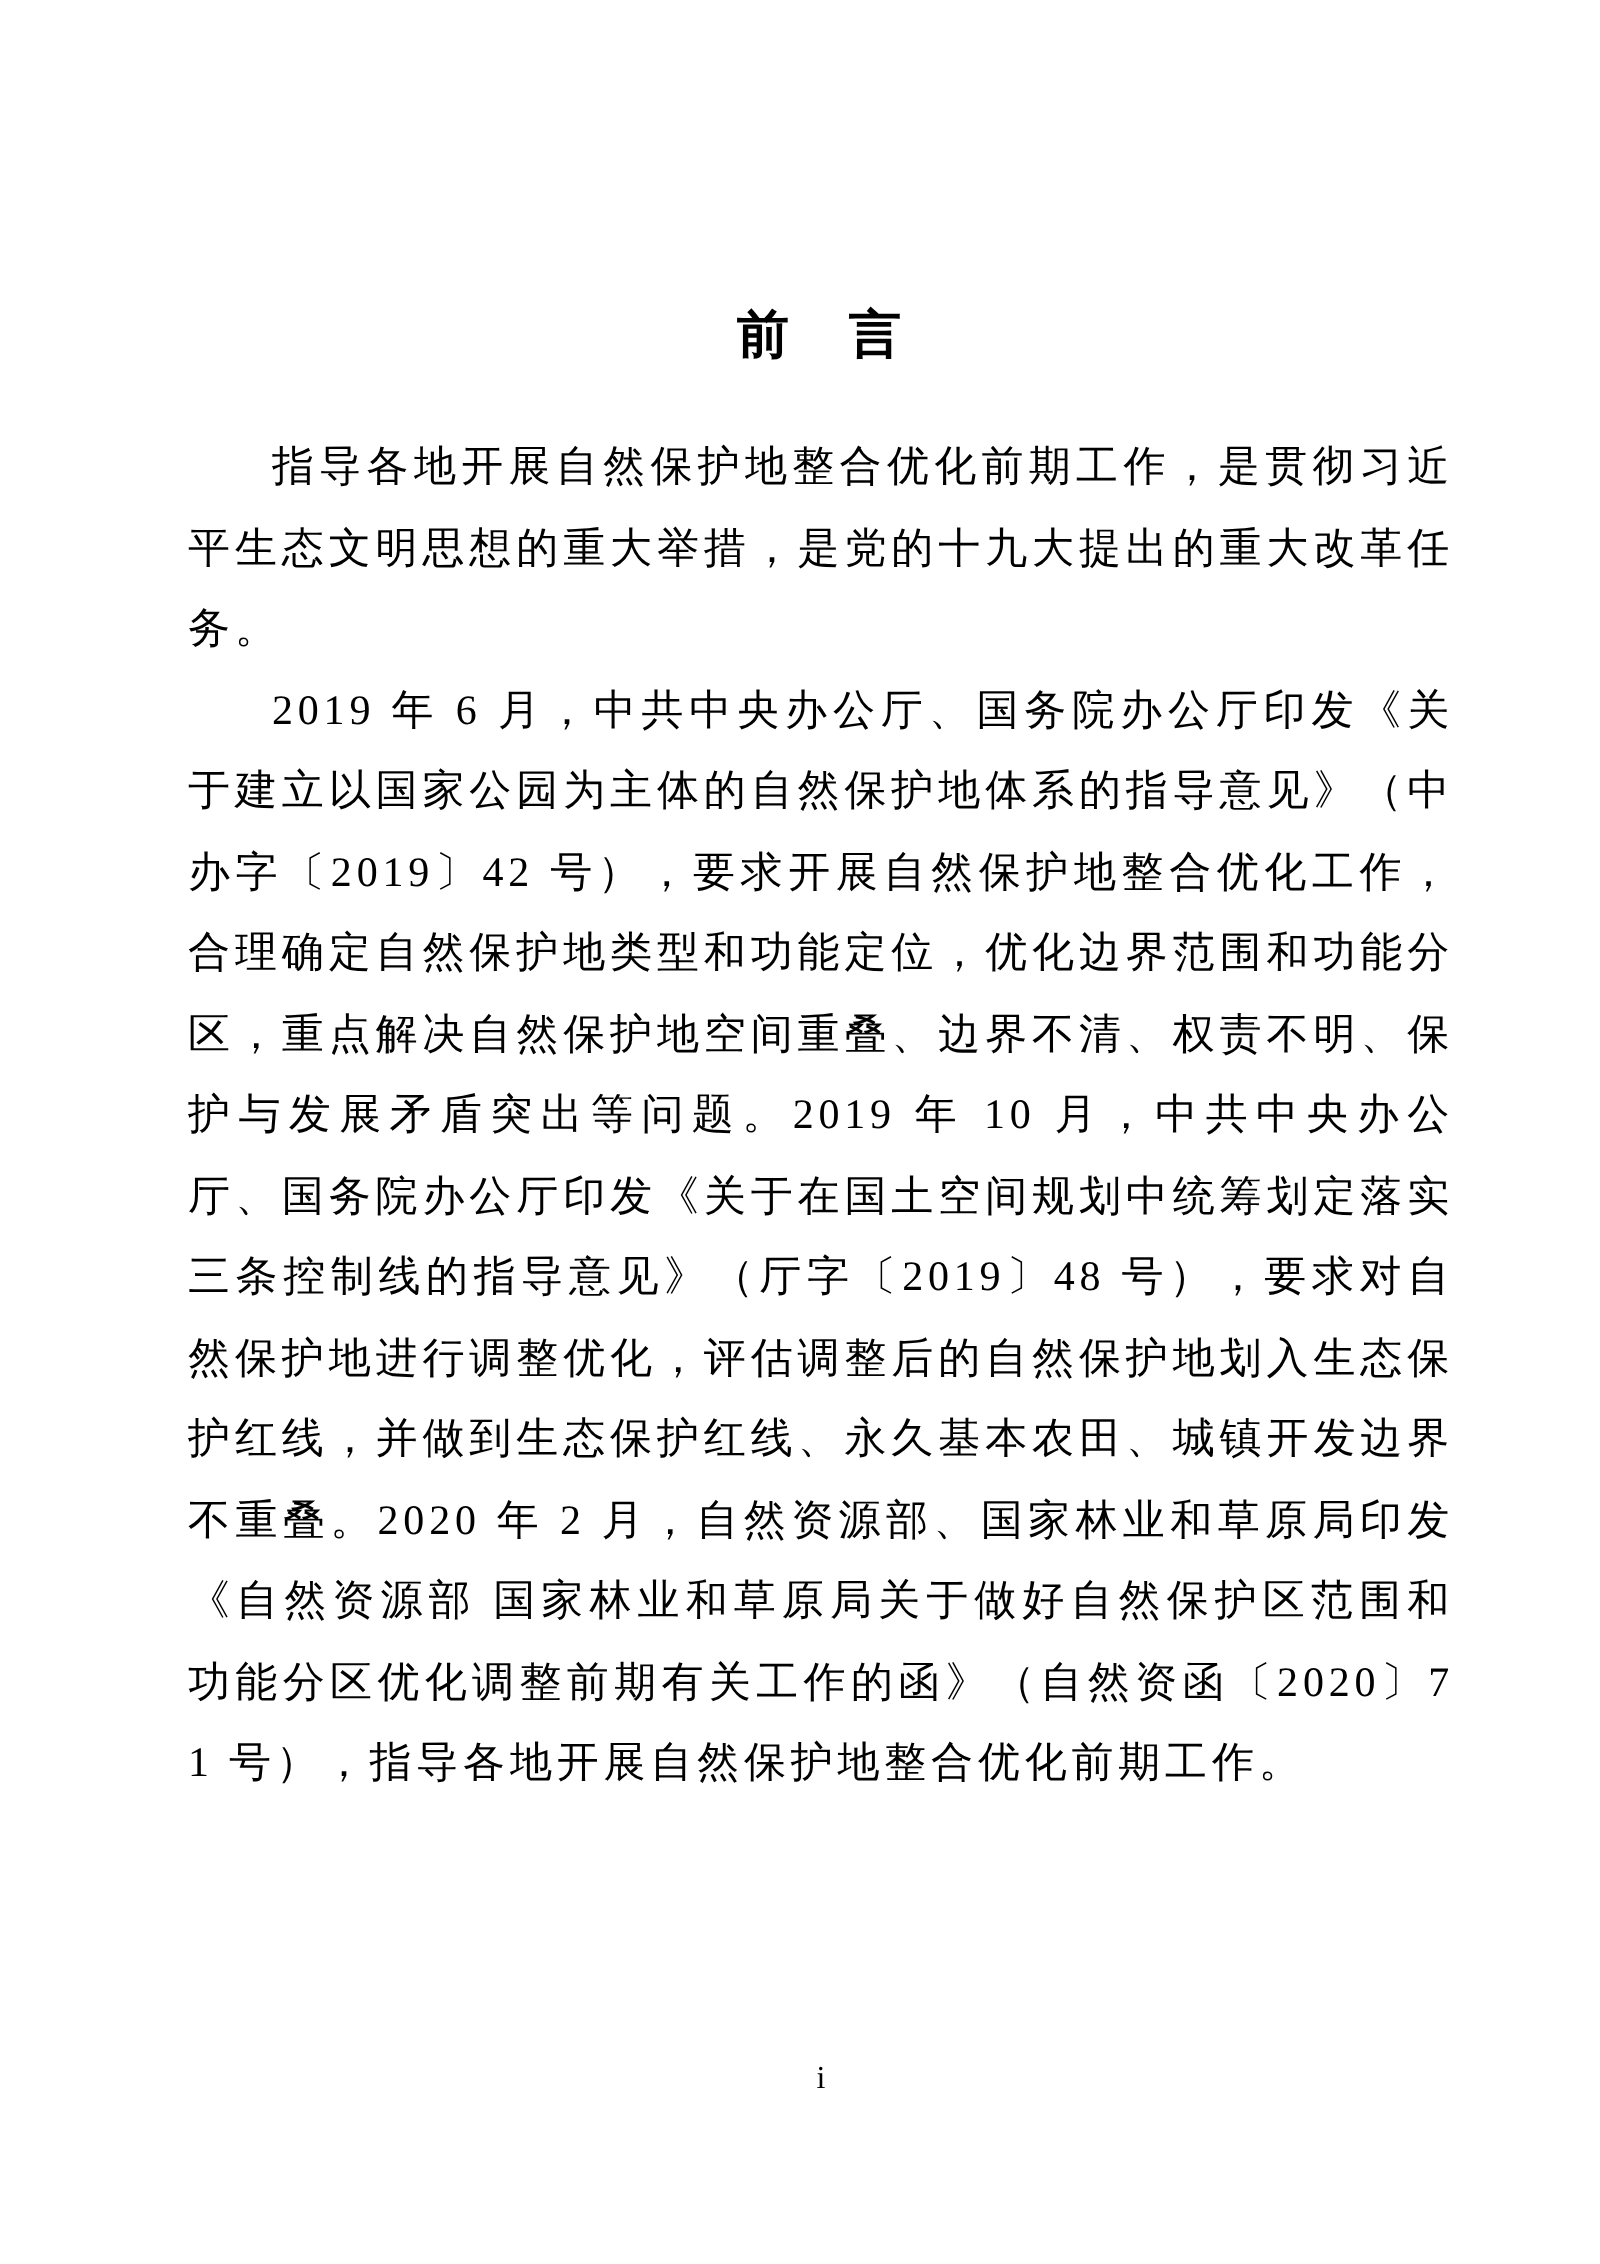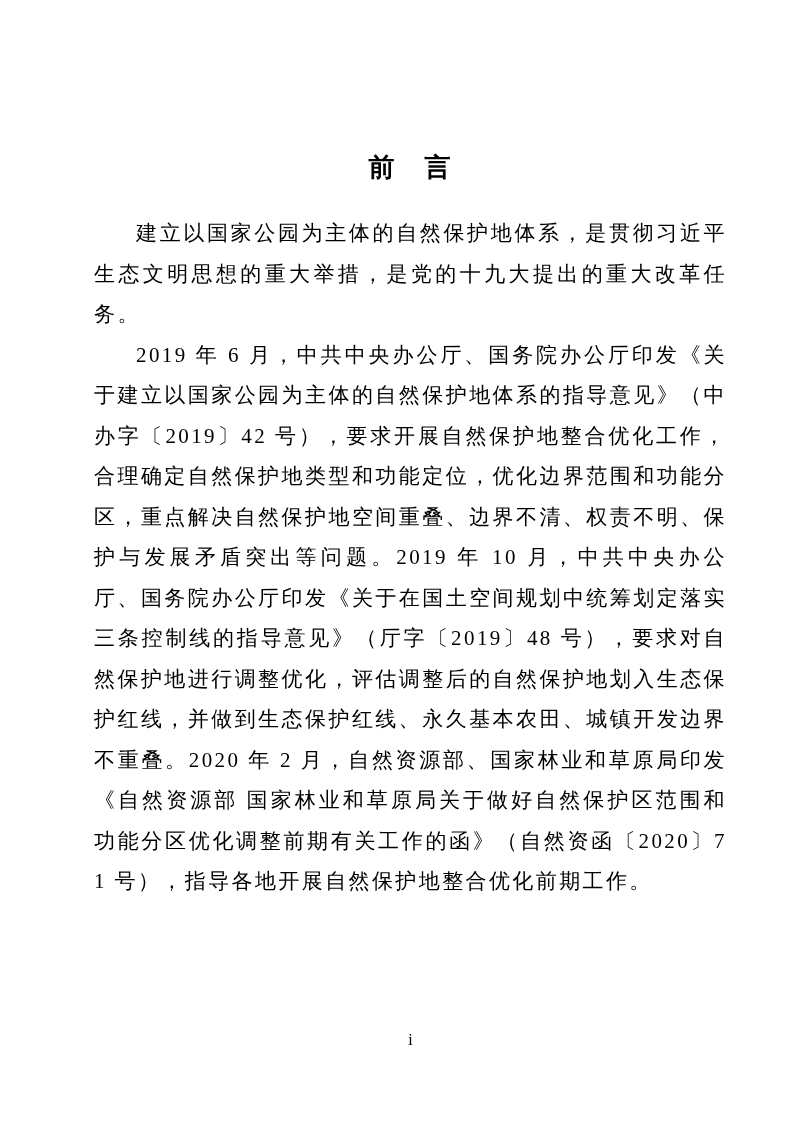--- a/index.html
+++ b/index.html
@@ -58,18 +58,18 @@
     color: #000000;
   }
 </style>
 </head>
 <body>
 
 <div class="page">
   <div class="column">
     <h1 class="doc-title">前　言</h1>
     <div class="doc-body">
-      <p class="para">建立以国家公园为主体的自然保护地体系，是贯彻习近平生态文明思想的重大举措，是党的十九大提出的重大改革任务。</p>
+      <p class="para">指导各地开展自然保护地整合优化前期工作，是贯彻习近平生态文明思想的重大举措，是党的十九大提出的重大改革任务。</p>
       <p class="para">2019 年 6 月，中共中央办公厅、国务院办公厅印发《关于建立以国家公园为主体的自然保护地体系的指导意见》（中办字〔2019〕42 号），要求开展自然保护地整合优化工作，合理确定自然保护地类型和功能定位，优化边界范围和功能分区，重点解决自然保护地空间重叠、边界不清、权责不明、保护与发展矛盾突出等问题。2019 年 10 月，中共中央办公厅、国务院办公厅印发《关于在国土空间规划中统筹划定落实三条控制线的指导意见》（厅字〔2019〕48 号），要求对自然保护地进行调整优化，评估调整后的自然保护地划入生态保护红线，并做到生态保护红线、永久基本农田、城镇开发边界不重叠。2020 年 2 月，自然资源部、国家林业和草原局印发《自然资源部 国家林业和草原局关于做好自然保护区范围和功能分区优化调整前期有关工作的函》（自然资函〔2020〕71 号），指导各地开展自然保护地整合优化前期工作。</p>
     </div>
   </div>
   <div class="page-footer">i</div>
 </div>
 
 </body></html>

